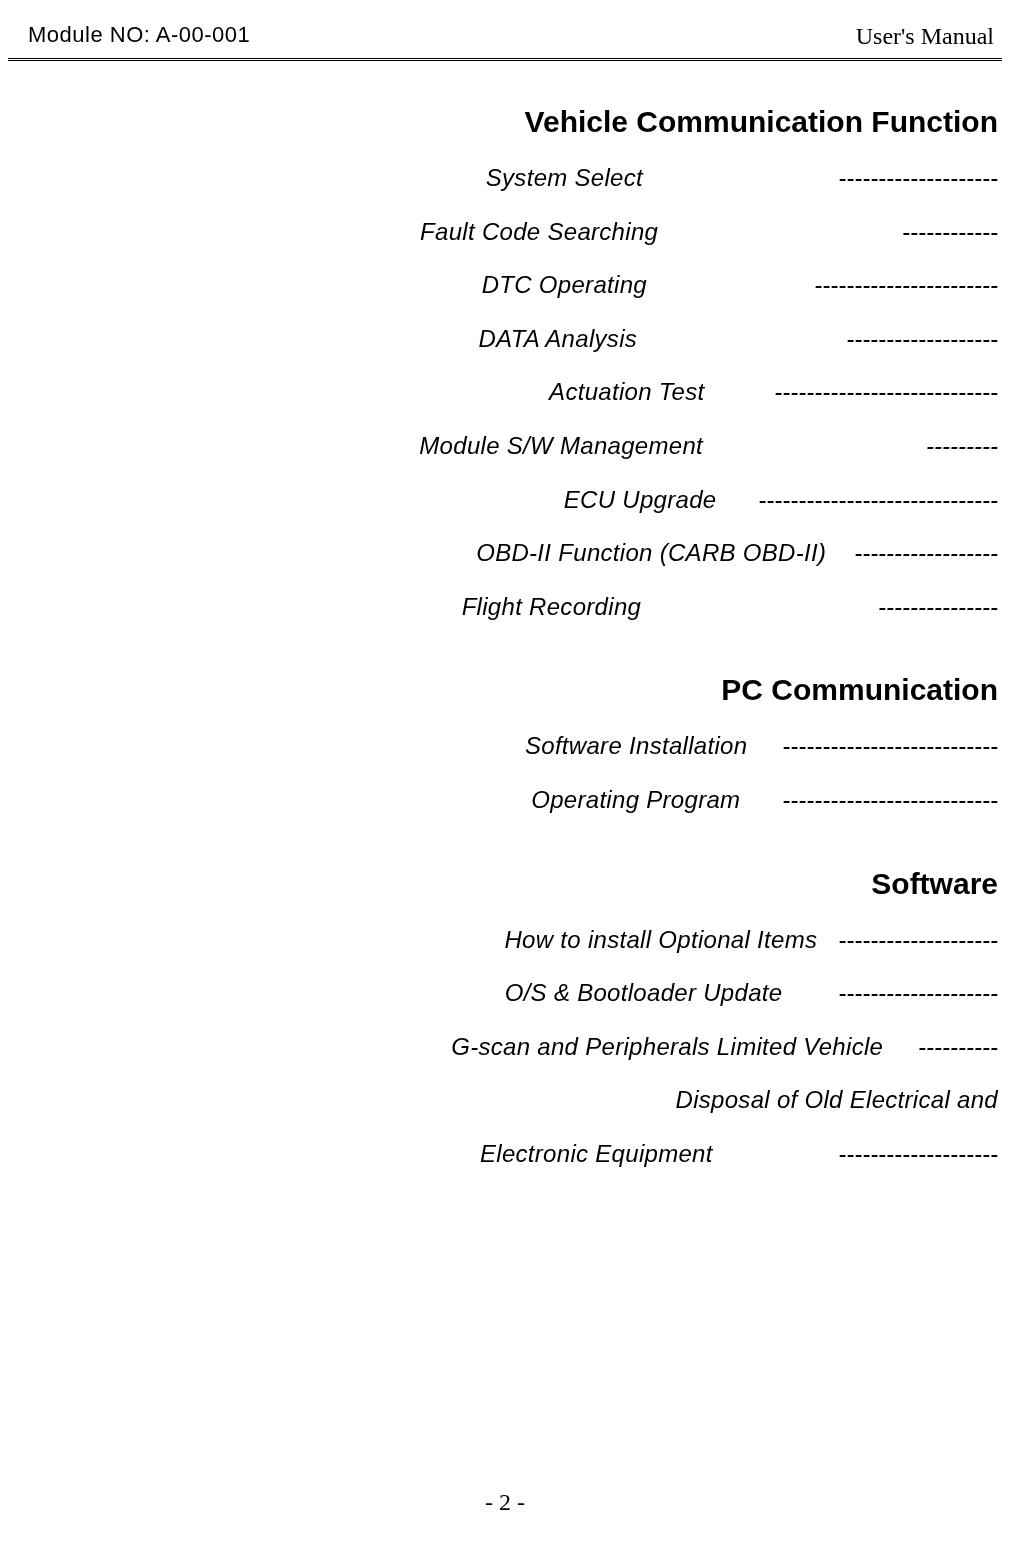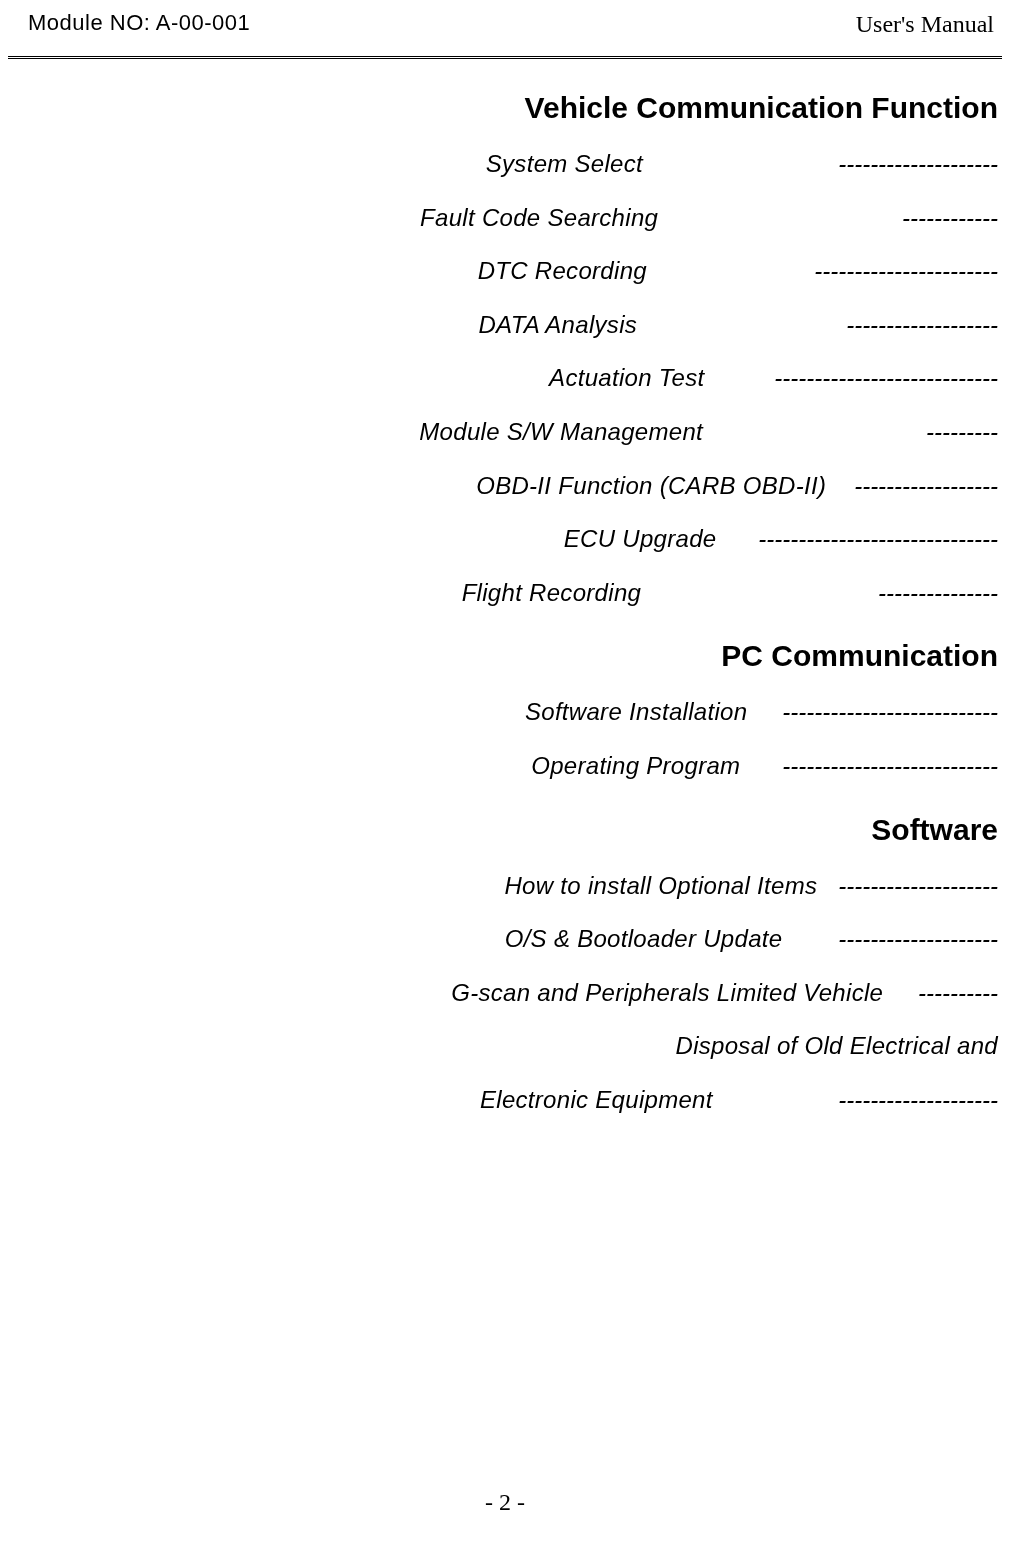--- a/index.html
+++ b/index.html
@@ -13,23 +13,23 @@
       background: #ffffff;
       font-family: Arial, "Helvetica Neue", sans-serif;
       color: #000000;
       position: relative;
       padding: 0;
     }
     .header {
       display: flex;
       justify-content: space-between;
       align-items: flex-end;
-      padding: 10px 8px 18px 20px;
+      padding: 10px 8px 8px 20px;
       border-bottom: 3px double #000;
-      margin: 0 8px;
+      margin: 12px 8px;
     }
     .module-no {
       font-size: 22px;
       font-weight: normal;
       letter-spacing: 0.5px;
       padding-bottom: 2px;
     }
     .manual-title {
       font-family: Georgia, "Times New Roman", serif;
       font-size: 24px;
@@ -39,21 +39,21 @@
       padding: 32px 12px 0 18px;
       text-align: right;
     }
     .section-heading {
       font-size: 30px;
       font-weight: bold;
       margin-bottom: 22px;
       margin-top: 0;
     }
     .section-heading.spaced {
-      margin-top: 30px;
+      margin-top: 50px;
     }
     .toc-item {
       font-size: 24px;
       font-weight: normal;
       padding-left: 24px;
       margin-bottom: 20px;
       line-height: 1.4;
       letter-spacing: 0.3px;
       font-style: italic;
     }
@@ -76,26 +76,26 @@
 <div class="header">
   <div class="module-no">Module NO: A-00-001</div>
   <div class="manual-title">User's Manual</div>
 </div>
 
 <div class="content">
 
   <div class="section-heading">Vehicle Communication Function</div>
   <div class="toc-item"><span>System Select</span><span style="white-space: pre;">                            </span><span class="dashes">--------------------</span></div>
   <div class="toc-item"><span>Fault Code Searching</span><span style="white-space: pre;">                                   </span><span class="dashes">------------</span></div>
-  <div class="toc-item"><span>DTC Recording</span><span style="white-space: pre;">                        </span><span class="dashes">-----------------------</span></div>
+  <div class="toc-item"><span>DTC Operating</span><span style="white-space: pre;">                        </span><span class="dashes">-----------------------</span></div>
   <div class="toc-item"><span>DATA Analysis</span><span style="white-space: pre;">                              </span><span class="dashes">-------------------</span></div>
   <div class="toc-item"><span>Actuation Test</span><span style="white-space: pre;">          </span><span class="dashes">----------------------------</span></div>
   <div class="toc-item"><span>Module S/W Management</span><span style="white-space: pre;">                                </span><span class="dashes">---------</span></div>
+  <div class="toc-item"><span>ECU Upgrade</span><span style="white-space: pre;">      </span><span class="dashes">------------------------------</span></div>
   <div class="toc-item"><span>OBD-II Function (CARB OBD-II)</span><span style="white-space: pre;">    </span><span class="dashes">------------------</span></div>
-  <div class="toc-item"><span>ECU Upgrade</span><span style="white-space: pre;">      </span><span class="dashes">------------------------------</span></div>
   <div class="toc-item"><span>Flight Recording</span><span style="white-space: pre;">                                  </span><span class="dashes">---------------</span></div>
 
   <div class="section-heading spaced">PC Communication</div>
   <div class="toc-item"><span>Software Installation</span><span style="white-space: pre;">     </span><span class="dashes">---------------------------</span></div>
   <div class="toc-item"><span>Operating Program</span><span style="white-space: pre;">      </span><span class="dashes">---------------------------</span></div>
 
   <div class="section-heading spaced">Software</div>
   <div class="toc-item"><span>How to install Optional Items</span><span style="white-space: pre;">   </span><span class="dashes">--------------------</span></div>
   <div class="toc-item"><span>O/S &amp; Bootloader Update</span><span style="white-space: pre;">        </span><span class="dashes">--------------------</span></div>
   <div class="toc-item"><span>G-scan and Peripherals Limited Vehicle</span><span style="white-space: pre;">     </span><span class="dashes">----------</span></div>

